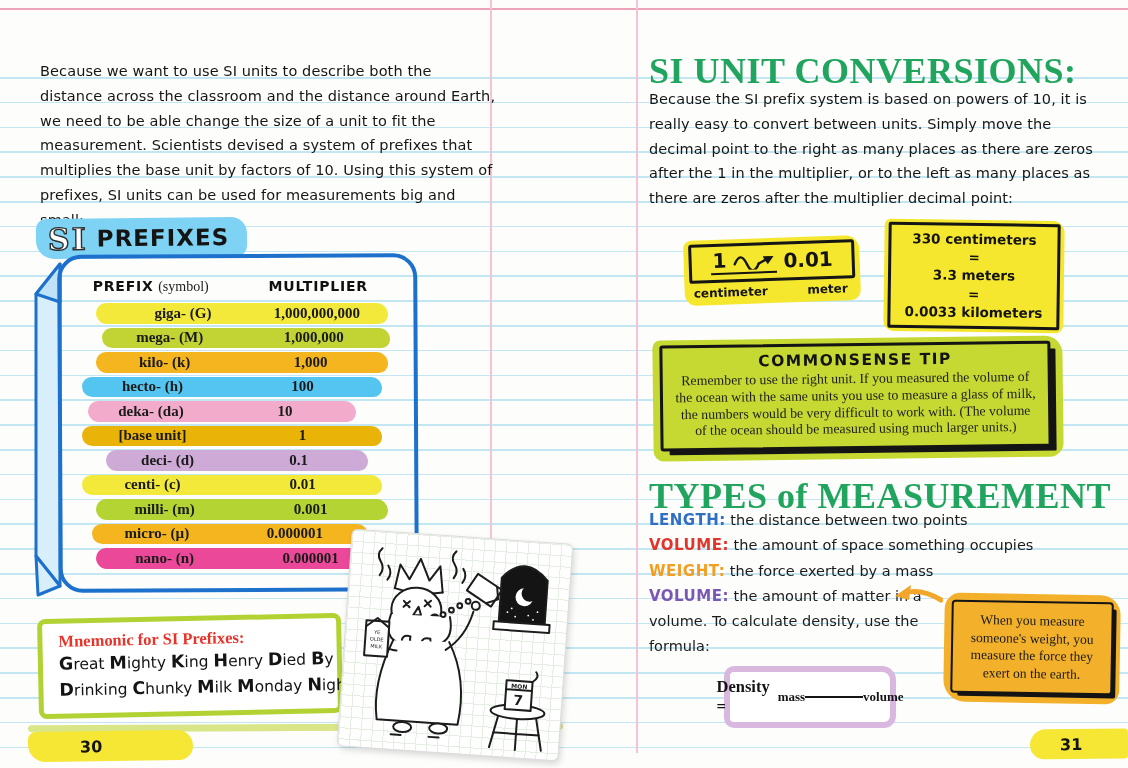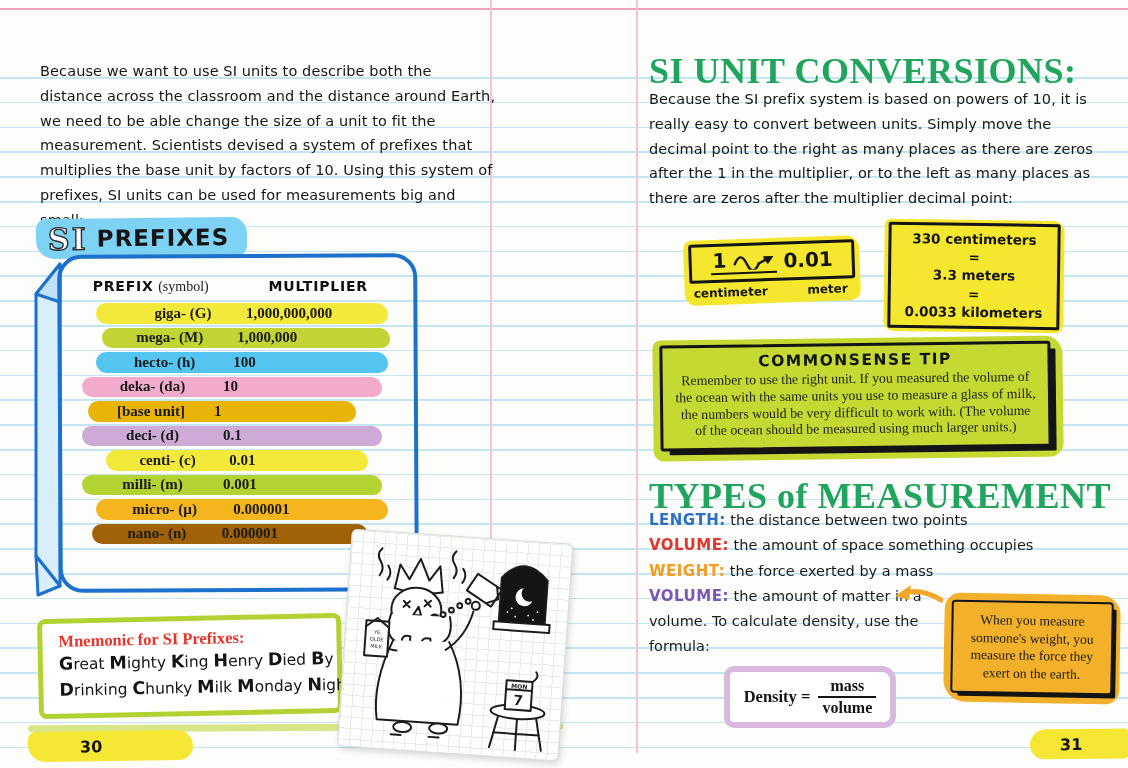--- a/index.html
+++ b/index.html
@@ -37,21 +37,21 @@
   .ptable { position:absolute; left:72px; top:278px; width:335px; }
   .thead { display:flex; margin-bottom:8px; font-size:14px; }
   .thead .c1 { width:47%; text-align:center; }
   .thead .c2 { width:53%; text-align:center; }
   .marker { font-weight:bold; letter-spacing:.8px; color:#111; }
   .thead .sym { font-family:"Liberation Serif", serif; font-weight:normal; }
   .prow { height:20.5px; margin-bottom:4px; display:flex; align-items:center;
     border-radius:11px 13px 10px 12px; font-family:"Liberation Serif", serif;
     font-weight:bold; font-size:15px; color:#1a1a1a; }
   .prow .pc { width:47%; text-align:center; }
-  .prow .mc { width:53%; text-align:left; }
+  .prow .mc { width:53%; text-align:center; }
   .prow:nth-child(odd)  { margin-left:10px; width:300px; }
   .prow:nth-child(even) { margin-left:24px; width:292px; }
   .prow:nth-child(3) { margin-left:30px; width:288px; }
   .prow:nth-child(6) { margin-left:16px; width:268px; }
   .prow:nth-child(8) { margin-left:34px; width:262px; }
   .prow:nth-child(11){ margin-left:20px; width:276px; }
 
   
   .mnemonic { position:absolute; left:38px; top:616px; width:304px; background:#fff;
     border:5px solid #b2d233; border-radius:8px; transform:rotate(-1.2deg);
@@ -108,21 +108,21 @@
   .def  { line-height:25.3px; font-size:14.5px; }
   .def .term { font-weight:bold; font-size:15px; letter-spacing:.5px; }
   .def.density { width:294px; }
 
   
   .formula-box { position:absolute; left:724px; top:666px; width:172px; height:62px;
     border:6px solid #d9b8e0; border-radius:10px 14px 12px 10px; background:#fff;
     display:flex; align-items:center; justify-content:center; gap:8px;
     font-family:"Liberation Serif", serif; font-weight:bold; color:#141414; }
   .formula-box .flhs { font-size:16.5px; }
-  .frac { display:inline-flex; flex-direction:column; align-items:center; font-size:16px; line-height:1.15; }
+  .frac { display:inline-flex; flex-direction:row; align-items:center; font-size:13px; line-height:1.15; }
   .frac .bar { width:58px; height:2.2px; background:#141414; margin:1px 0; }
 
   
   .note-outer { position:absolute; left:944px; top:594px; width:176px; background:#f2b02b;
     border-radius:16px 20px 14px 22px; padding:7px 7px 9px; transform:rotate(1deg); }
   .note-inner { border:2.5px solid #141414; border-radius:4px; box-shadow:5px 5px 0 -2px #141414;
     font-family:"Liberation Serif", serif; font-size:13.5px; line-height:17.5px;
     text-align:center; color:#1a1a1a; padding:9px 6px 10px; background:#f2b02b; }
   .weight-arrow { position:absolute; left:893px; top:583px; }
 </style>
@@ -158,20 +158,24 @@
       <span class="c2 marker">MULTIPLIER</span>
     </div>
     <div class="prow" style="background-color: rgb(242, 233, 59); padding-left: 24px;">
         <span class="pc">giga- (G)</span>
         <span class="mc">1,000,000,000</span>
       </div>
     <div class="prow" style="background-color: rgb(194, 212, 52);">
         <span class="pc">mega- (M)</span>
         <span class="mc">1,000,000</span>
       </div>
+    <div class="prow" style="background-color: rgb(244, 181, 30);">
+        <span class="pc">kilo- (k)</span>
+        <span class="mc">1,000</span>
+      </div>
     <div class="prow" style="background-color: rgb(84, 197, 240);">
         <span class="pc">hecto- (h)</span>
         <span class="mc">100</span>
       </div>
     <div class="prow" style="background-color: rgb(243, 171, 203);">
         <span class="pc">deka- (da)</span>
         <span class="mc">10</span>
       </div>
     <div class="prow" style="background-color: #eab308;">
         <span class="pc">[base unit]</span>
@@ -186,21 +190,21 @@
         <span class="mc">0.01</span>
       </div>
     <div class="prow" style="background-color: rgb(180, 212, 51);">
         <span class="pc">milli- (m)</span>
         <span class="mc">0.001</span>
       </div>
     <div class="prow" style="background-color: rgb(244, 181, 30);">
         <span class="pc">micro- (µ)</span>
         <span class="mc">0.000001</span>
       </div>
-    <div class="prow" style="background-color: #a16207;">
+    <div class="prow" style="background-color: #ec4899;">
         <span class="pc">nano- (n)</span>
         <span class="mc">0.000001</span>
       </div>
   </div>
 
   <div class="mnemonic">
     <div class="mn-title serif">Mnemonic for SI Prefixes:</div>
     <div class="mn-line"><b>G</b>reat <b>M</b>ighty <b>K</b>ing <b>H</b>enry <b>D</b>ied <b>B</b>y</div>
     <div class="mn-line"><b>D</b>rinking <b>C</b>hunky <b>M</b>ilk <b>M</b>onday <b>N</b>ight.</div>
   </div>

